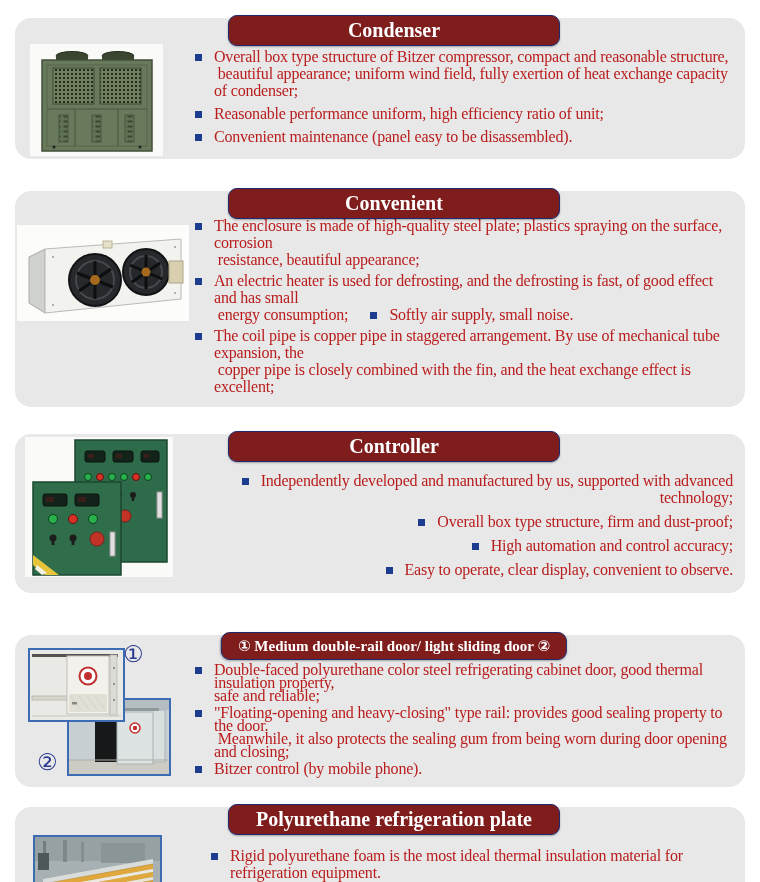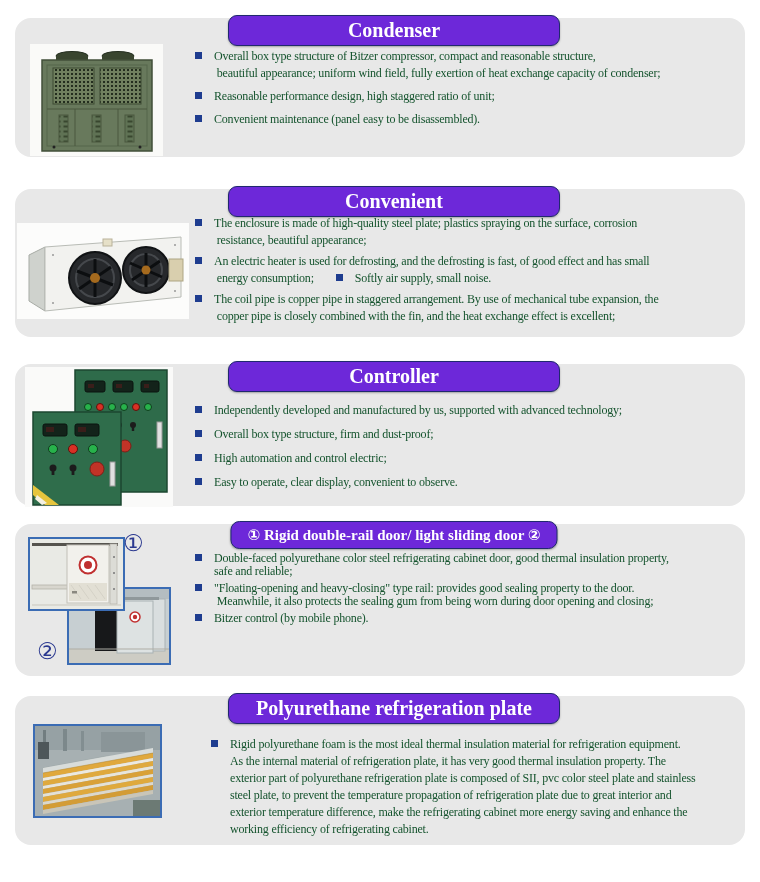--- a/index.html
+++ b/index.html
@@ -6,27 +6,27 @@
   body {
     width:760px; height:882px; background:#ffffff; overflow:hidden;
     font-family:"Liberation Serif","DejaVu Serif",serif; color:#111;
   }
   .panel {
     position:relative; margin:0 15px; background:#e8e8e8; border-radius:16px;
     box-sizing:border-box;
   }
   .s1 { margin-top:18px; min-height:139px; margin-bottom:32px; }
   .s2 { min-height:144px; margin-bottom:27px; }
-  .s3 { min-height:140px; margin-bottom:18px; }
+  .s3 { min-height:140px; margin-bottom:42px; }
   .s4 { min-height:152px; margin-bottom:20px; }
   .s5 { min-height:145px;padding-left:16px; }
 
   .banner {
     position:absolute; top:-3px; left:calc(50% + 14px); transform:translateX(-50%);
-    background:#6d28d9; color:#ffffff; border:1px solid #20296e; border-radius:9px;
+    background:#7f1d1d; color:#ffffff; border:1px solid #20296e; border-radius:9px;
     padding:3px 22px; min-width:286px; text-align:center;
     font-size:20px; font-weight:bold; white-space:nowrap;
     font-family:"Liberation Serif","DejaVu Sans",serif;
     box-shadow:0 1px 2px rgba(0,0,0,0.30);
     z-index:2;
   }
   .s4 .banner { font-size:15px; padding:4px 16px; }
 
   .figure { position:absolute; line-height:0; }
   .s1 .figure { left:15px; top:26px; }
@@ -39,31 +39,31 @@
 
   .circle-label {
     position:absolute; font-size:23px; color:#2b3990; line-height:1;
     font-family:"DejaVu Sans","Liberation Serif",serif; z-index:2;
   }
   .s4 .l1 { left:108px; top:8px; }
   .s4 .l2 { left:22px;  top:116px; }
 
   .bullets {
     list-style:none; margin:0 0 0 180px; padding:30px 12px 8px 0;
-    font-size:12px; line-height:17px; letter-spacing:-0.2px; color:#14532d;font-family:Liberation Serif, serif;
+    font-size:16px; line-height:17px; letter-spacing:-0.2px; color:#b91c1c;font-family:Liberation Serif, serif;
   }
   .s1 .bullets { padding-top:30px; }
   .s2 .bullets { padding-top:26px; padding-bottom:8px; }
   .s3 .bullets { padding-top:38px; }
   .s4 .bullets { padding-top:28px; line-height:13px; padding-bottom:6px; }
   .s5 .bullets { padding-top:40px; padding-bottom:3px; }
 
   .bullets li { padding-left:19px; text-indent:-19px; margin-bottom:4px; }
   .s1 .bullets li { margin-bottom:6px; }
-  .s3 .bullets li { margin-bottom:7px; }
+  .s3 .bullets li { margin-bottom:7px;text-align:right; }
 
   .bullet-marker {
     display:inline-block; width:7px; height:7px; background:#1e3c8f;
     margin-right:12px; position:relative; top:-1px;
   }
   .bullet-marker.inline { margin-left:22px; }
   .bullet-text { white-space:pre-wrap; }
 </style>
 </head>
 <body>
@@ -99,21 +99,21 @@
       <rect x="29" y="71" width="9" height="27" fill="url(#slot)" stroke="#4a593f"></rect>
       <rect x="62" y="71" width="9" height="27" fill="url(#slot)" stroke="#4a593f"></rect>
       <rect x="95" y="71" width="9" height="27" fill="url(#slot)" stroke="#4a593f"></rect>
       <circle cx="24" cy="103" r="1.5" fill="#222"></circle>
       <circle cx="110" cy="103" r="1.5" fill="#222"></circle>
     </svg>
   </div>
   <ul class="bullets">
       <li><span class="bullet-marker"></span><span class="bullet-text">Overall box type structure of Bitzer compressor, compact and reasonable structure,
  beautiful appearance; uniform wind field, fully exertion of heat exchange capacity of condenser;</span></li>
-      <li><span class="bullet-marker"></span><span class="bullet-text">Reasonable performance design, high staggered ratio of unit;</span></li>
+      <li><span class="bullet-marker"></span><span class="bullet-text">Reasonable performance uniform, high efficiency ratio of unit;</span></li>
       <li><span class="bullet-marker"></span><span class="bullet-text">Convenient maintenance (panel easy to be disassembled).</span></li>
     </ul>
 </section>
 
 <section class="panel s2">
   <div class="banner">
     <span>Convenient</span>
   </div>
   <div class="figure">
     <svg width="172" height="96" viewBox="0 0 172 96">
@@ -206,28 +206,28 @@
       </g>
       <circle cx="72" cy="102" r="7" fill="#c13327" stroke="#7e1f18"></circle>
       <rect x="85" y="95" width="5" height="24" fill="#e0e0e0" stroke="#9a9a9a"></rect>
       <polygon points="8,118 34,138 20,138 8,128" fill="#e6c53d"></polygon>
       <polygon points="12,128 22,136 17,138 10,132" fill="#f4f0e2"></polygon>
     </svg>
   </div>
   <ul class="bullets">
       <li><span class="bullet-marker"></span><span class="bullet-text">Independently developed and manufactured by us, supported with advanced technology;</span></li>
       <li><span class="bullet-marker"></span><span class="bullet-text">Overall box type structure, firm and dust-proof;</span></li>
-      <li><span class="bullet-marker"></span><span class="bullet-text">High automation and control electric;</span></li>
+      <li><span class="bullet-marker"></span><span class="bullet-text">High automation and control accuracy;</span></li>
       <li><span class="bullet-marker"></span><span class="bullet-text">Easy to operate, clear display, convenient to observe.</span></li>
     </ul>
 </section>
 
 <section class="panel s4">
   <div class="banner">
-    <span>① Rigid double-rail door/ light sliding door ②</span>
+    <span>① Medium double-rail door/ light sliding door ②</span>
   </div>
   <span class="circle-label l1">①</span>
   <span class="circle-label l2">②</span>
   <div class="figure door1 bordered">
     <svg width="93" height="70" viewBox="0 0 93 70">
       <rect width="93" height="70" fill="#e9eae5"></rect>
       <rect x="2" y="4" width="86" height="3" fill="#55534e"></rect>
       <rect x="2" y="46" width="36" height="4" fill="#d8d6ce" stroke="#b5b3aa" stroke-width="0.8"></rect>
       <rect x="80" y="5" width="7" height="60" fill="#dcdcd6" stroke="#b8b6ae" stroke-width="0.8"></rect>
       <rect x="37" y="6" width="42" height="58" fill="#f2f1ec" stroke="#c2c0b8"></rect>

